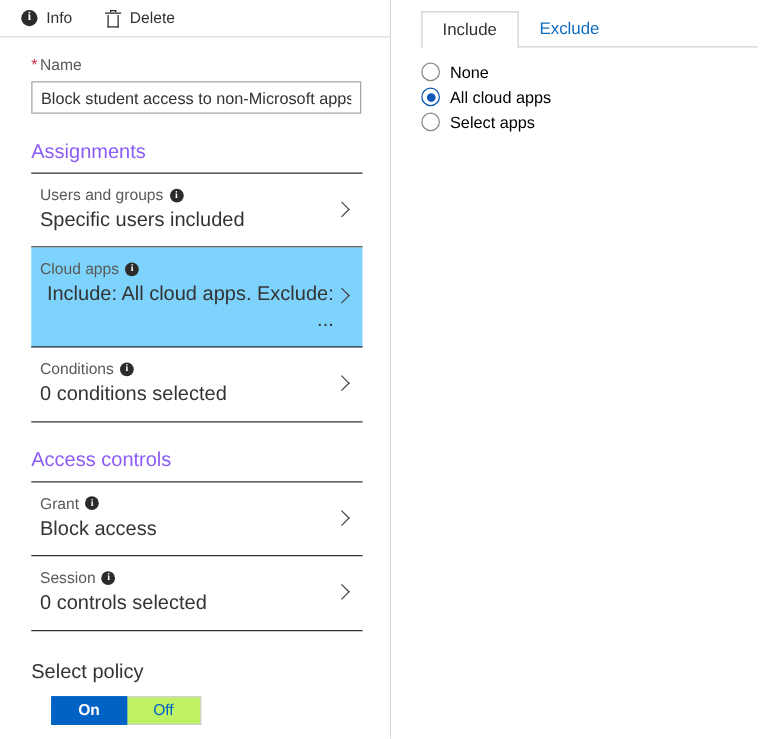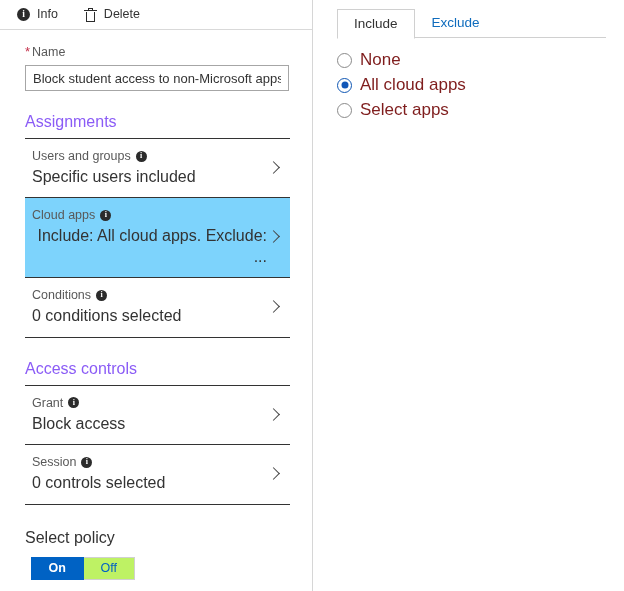--- a/index.html
+++ b/index.html
@@ -216,23 +216,23 @@
     padding: 24px 22px 0 25px;
   }
   #enable-title {
     font-size: 16px;
     color: #333;
     font-weight: normal;
     margin: 0 0 10px 0;
   }
   #toggle {
     display: flex;
-    width: 104px;
+    width: 120px;
     height: 23px;
-    margin-left: 6px;
+    margin-left: 16px;
     border-radius: 10px;
   }
   .toggle-opt {
     flex: 1;
     display: flex;
     align-items: center;
     justify-content: center;
     font-size: 12.5px;
     cursor: pointer;
     box-sizing: border-box;
@@ -319,22 +319,22 @@
   .radio-row.checked .radio-mark::after {
     content: "";
     position: absolute;
     left: 50%; top: 50%;
     width: 7px; height: 7px;
     border-radius: 50%;
     background: #1257b8;
     transform: translate(-50%,-50%);
   }
   .radio-label {
-    font-size: 17px;
-    color: #7f1d1d;
+    font-size: 13px;
+    color: #000000;
   }
 </style>
 </head>
 <body>
 
 <div id="app">
 
   <div id="left-panel">
 
     <div id="toolbar">

